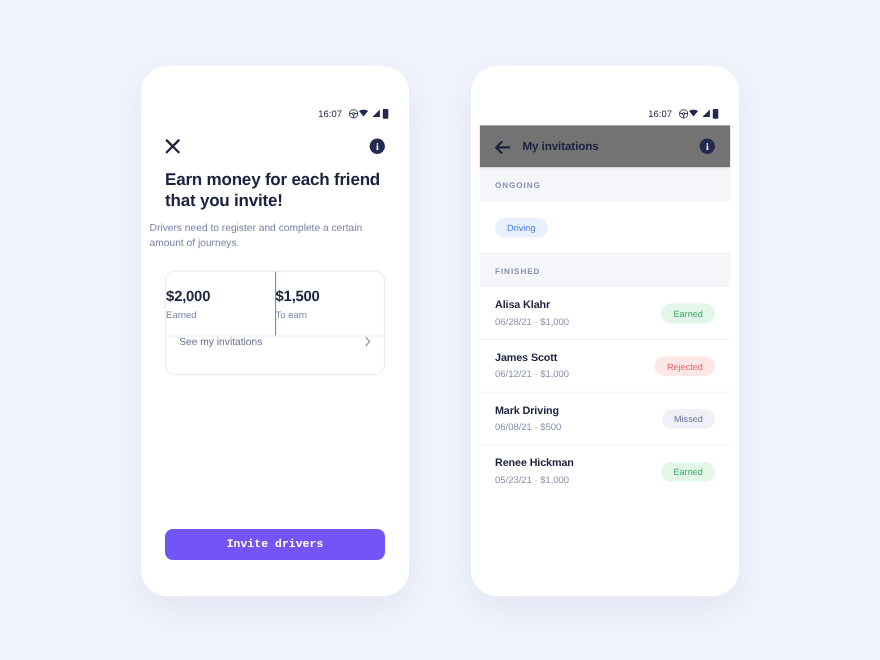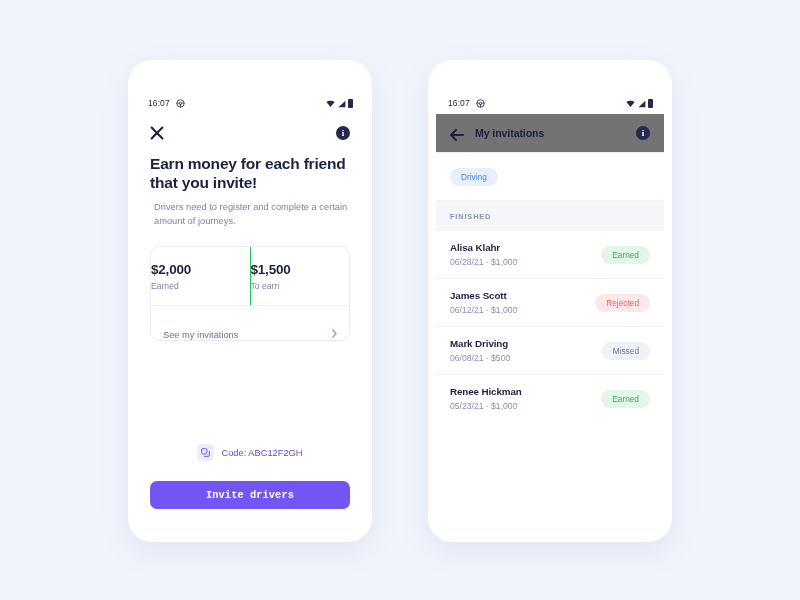--- a/index.html
+++ b/index.html
@@ -26,21 +26,21 @@
     background:#FFFFFF;
     border-radius:14px;
     overflow:hidden;
   }
   #screen-left{height:443px;}
   #screen-right{height:443px;}
 
   
   .statusbar{
     height:22px;
-    display:flex;align-items:center;justify-content:space-between;
+    display:flex;align-items:center;justify-content:flex-end;
     padding:0 11px 0 12px;
     background:#FFFFFF;
   }
   .sb-left{display:flex;align-items:center;gap:6px;}
   .sb-time{font-size:8.5px;color:#1E2340;font-weight:500;letter-spacing:0.1px;}
   .sb-right{display:flex;align-items:center;gap:2.5px;}
   .wheel{display:block;}
   .bat{width:5px;height:9px;background:#232A4D;border-radius:1px;}
 
   
@@ -53,38 +53,38 @@
     display:flex;align-items:center;justify-content:center;cursor:pointer;}
   .info-badge span{color:#fff;font-size:9px;font-weight:700;line-height:1;
     font-family:"Liberation Serif", serif;}
 
   .headline{
     margin:2px 14px 0 14px;
     font-size:15.5px;line-height:19px;font-weight:700;color:#1C2240;
     letter-spacing:-0.2px;
   }
   .subtext{
-    margin:9px 14px 0 18px;
+    margin:9px 14px 0 0;
     font-size:9.3px;line-height:13.5px;color:#7B83A6;
   }
 
   .stat-card{
     margin:18px 14px 0 14px;
     border:1px solid #EAECF4;
     border-radius:9px;
     background:#fff;
   }
   .stat-row{display:flex;height:58px;}
   .stat-cell{flex:1;display:flex;flex-direction:column;align-items:flex-start;justify-content:center;}
   .stat-cell.divider{border-left:1px solid #22c55e;}
   .stat-val{font-size:13.5px;font-weight:700;color:#1C2240;letter-spacing:-0.2px;}
   .stat-lbl{margin-top:4px;font-size:8.6px;color:#7B83A6;}
   .card-sep{height:1px;background:#EDEFF6;}
   .see-row{
-    height:34px;display:flex;align-items:flex-end;justify-content:space-between;
+    height:34px;display:flex;align-items:flex-start;justify-content:space-between;
     padding:0 12px;cursor:pointer;
   }
   .see-txt{font-size:9.3px;color:#6A7297;}
   .chev{font-size:10px;color:#9AA1BF;font-weight:700;}
 
   .code-wrap{
     position:absolute;left:0;right:0;bottom:74px;
     display:flex;align-items:center;justify-content:center;gap:7px;
   }
   .copy-btn{
@@ -191,29 +191,20 @@
         <div class="see-row">
           <span class="see-txt">See my invitations</span>
           <span class="chev">
             <svg width="5" height="9" viewBox="0 0 5 9">
                 <path d="M0.8 0.8 L4 4.5 L0.8 8.2" stroke="#9AA1BF" stroke-width="1.4" fill="none" stroke-linecap="round" stroke-linejoin="round"></path>
               </svg>
           </span>
         </div>
       </div>
 
-      <div class="code-wrap">
-        <span class="copy-btn">
-          <svg width="9" height="9" viewBox="0 0 12 12">
-            <rect x="0.9" y="0.9" width="7" height="7" rx="1.6" fill="none" stroke="#6A51E0" stroke-width="1.3"></rect>
-            <path d="M4.6 11.1 H10.2 a0.9 0.9 0 0 0 0.9-0.9 V4.6" fill="none" stroke="#6A51E0" stroke-width="1.3" stroke-linecap="round"></path>
-          </svg>
-        </span>
-        <span class="code-txt">Code: ABC12F2GH</span>
-      </div>
 
       <button class="invite-btn">Invite drivers</button>
     </div>
   </div>
 
   <div class="phone" id="phone-right">
     <div class="screen" id="screen-right">
 
       <div class="statusbar">
         <div class="sb-left">
@@ -247,20 +238,21 @@
               <path d="M13 6 H1.6 M6 1 L1 6 L6 11" stroke="#1C2240" stroke-width="1.9" fill="none" stroke-linecap="round" stroke-linejoin="round"></path>
             </svg>
         </span>
         <span class="appbar-title">My invitations</span>
         <span class="info-badge">
             <span>i</span>
           </span>
       </div>
 
       <div>
+        <div class="section-head">ONGOING</div>
 
         <div class="inv-row">
           <span class="badge" style="background: rgb(232, 239, 253); color: rgb(74, 127, 232);">Driving</span>
         </div>
 
 
         <div class="section-head">FINISHED</div>
 
         <div class="inv-row">
           <div>

